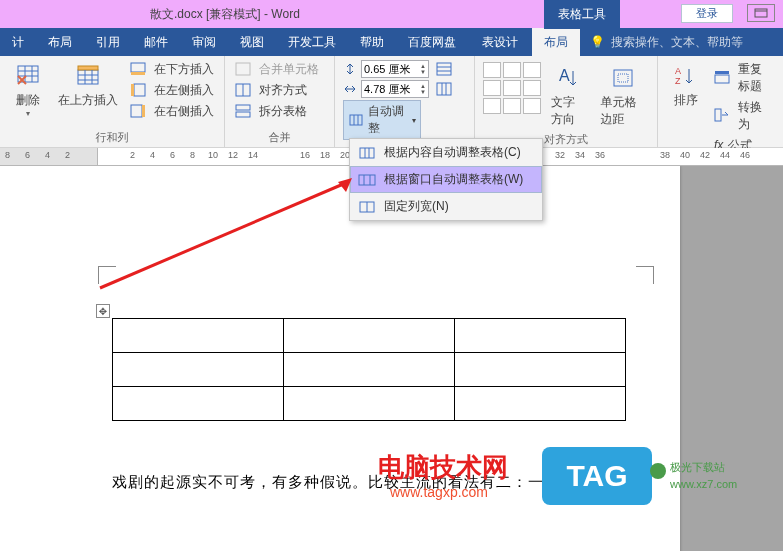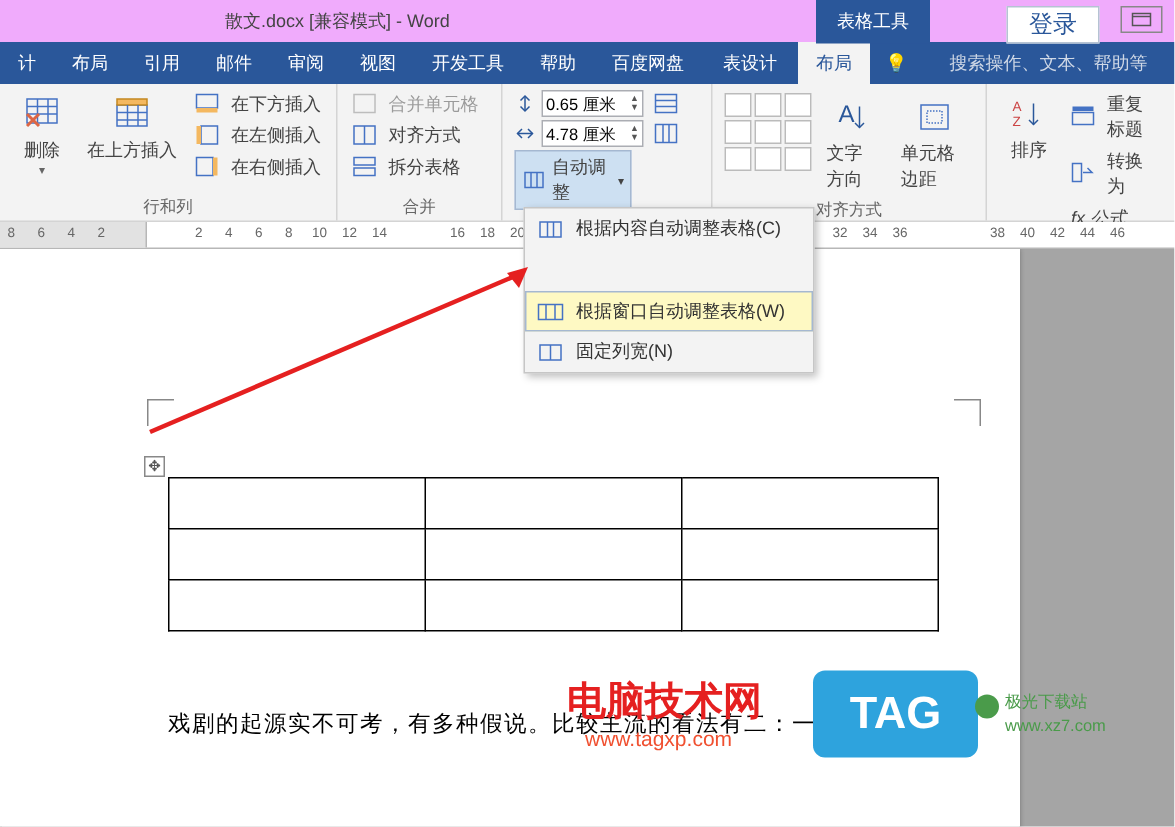--- a/index.html
+++ b/index.html
@@ -1,29 +1,29 @@
 <!DOCTYPE html>
 <html><head>
 <meta charset="utf-8">
 <style>
 * { margin: 0; padding: 0; box-sizing: border-box; font-family: "Microsoft YaHei", "SimSun", sans-serif; }
 body { width: 783px; height: 551px; background: #fff; overflow: hidden; position: relative; }
 
 .titlebar { background: #f0abfc; height: 28px; display: flex; align-items: center; padding-left: 150px; position: relative; }
 .titlebar .title { font-size: 12px; color: #444; }
-.titlebar .login-btn { position: absolute; right: 50px; top: 4px; border: 1px solid #b5c3d3; padding: 1px 14px; font-size: 16px; color: #2a579a; background: #fff; }
+.titlebar .login-btn { position: absolute; right: 50px; top: 4px; border: 1px solid #b5c3d3; padding: 1px 14px; font-size: 11px; color: #2a579a; background: #fff; }
 .titlebar .ctx-tab { position: absolute; right: 163px; top: 0; background: #2a579a; color: #fff; font-size: 12px; padding: 6px 14px; }
 .titlebar .winmin { position: absolute; right: 8px; top: 4px; width: 28px; height: 18px; border: 1px solid #888; display: flex; align-items: center; justify-content: center; }
 
 .ribbon-tabs { background: #2a579a; height: 28px; display: flex; align-items: center; color: #fff; font-size: 12px; }
 .ribbon-tabs .tab { padding: 0 12px; height: 28px; display: flex; align-items: center; cursor: pointer; }
 .ribbon-tabs .tab.active { background: #f3f3f3; color: #2a579a; }
 .ribbon-tabs .tab.design { padding: 0 14px; }
 .ribbon-tabs .lightbulb { margin-left: 10px; margin-right: 6px; }
-.ribbon-tabs .tellme { color: #cfd8e6; font-size: 12px; margin-left: 22px; }
+.ribbon-tabs .tellme { color: #cfd8e6; font-size: 12px; }
 
 .ribbon { background: #f3f3f3; height: 92px; border-bottom: 1px solid #d4d4d4; display: flex; }
 .group { border-right: 1px solid #d4d4d4; padding: 4px 8px 2px; display: flex; flex-direction: column; justify-content: space-between; }
 .group-label { font-size: 11px; color: #666; text-align: center; padding-top: 2px; }
 .group-content { display: flex; gap: 6px; }
 
 .big-btn { display: flex; flex-direction: column; align-items: center; gap: 2px; font-size: 12px; color: #444; padding: 2px 4px; }
 .big-btn .icon { width: 32px; height: 28px; display: flex; align-items: center; justify-content: center; }
 .big-btn .arrow { font-size: 8px; color: #666; margin-top: -2px; }
 
@@ -55,21 +55,21 @@
 .corner-tr { position: absolute; right: 26px; top: 100px; width: 18px; height: 18px; border-right: 1px solid #888; border-top: 1px solid #888; }
 
 .table-move { position: absolute; left: 96px; top: 138px; width: 14px; height: 14px; border: 1px solid #888; font-size: 10px; display: flex; align-items: center; justify-content: center; color: #555; }
 .doc-table { border-collapse: collapse; margin-left: 112px; margin-top: 42px; }
 .doc-table td { border: 1px solid #000; width: 171px; height: 34px; }
 
 .body-text { margin-left: 112px; margin-top: 52px; font-size: 15px; color: #000; font-family: "SimSun"; text-indent: 0; letter-spacing: 1px; }
 
 .dropdown { position: absolute; left: 349px; top: 138px; width: 194px; background: #f3f3f3; border: 1px solid #c6c6c6; box-shadow: 2px 2px 5px rgba(0,0,0,0.25); z-index: 100; }
 .dropdown-item { display: flex; align-items: center; gap: 8px; padding: 5px 8px; font-size: 12px; color: #333; }
-.dropdown-item.hover { background: #fef9c3; border: 1px solid #a5b8d1; padding: 4px 7px; margin-top: 28px; }
+.dropdown-item.hover { background: #c4b5fd; border: 1px solid #a5b8d1; padding: 4px 7px; }
 .dropdown-item .dd-icon { width: 18px; height: 16px; display: flex; align-items: center; justify-content: center; }
 
 .arrow-annotation { position: absolute; left: 90px; top: 178px; z-index: 101; pointer-events: none; }
 
 .watermark1 { position: absolute; left: 378px; top: 450px; font-size: 26px; font-weight: bold; color: #e52020; z-index: 50; font-family: "Microsoft YaHei"; }
 .watermark1-sub { position: absolute; left: 390px; top: 484px; font-size: 14px; color: #f05030; z-index: 50; text-align: center; }
 .tag-box { position: absolute; left: 542px; top: 447px; width: 110px; height: 58px; background: #2ea3dd; border-radius: 8px; z-index: 50; display: flex; align-items: center; justify-content: center; }
 .tag-box span { color: #fff; font-size: 30px; font-weight: bold; font-family: Arial; }
 .jiguang { position: absolute; left: 670px; top: 460px; z-index: 50; font-size: 11px; color: #4a9b4a; }
 .jiguang-sub { position: absolute; left: 670px; top: 478px; z-index: 50; font-size: 11px; color: #4a9b4a; }

